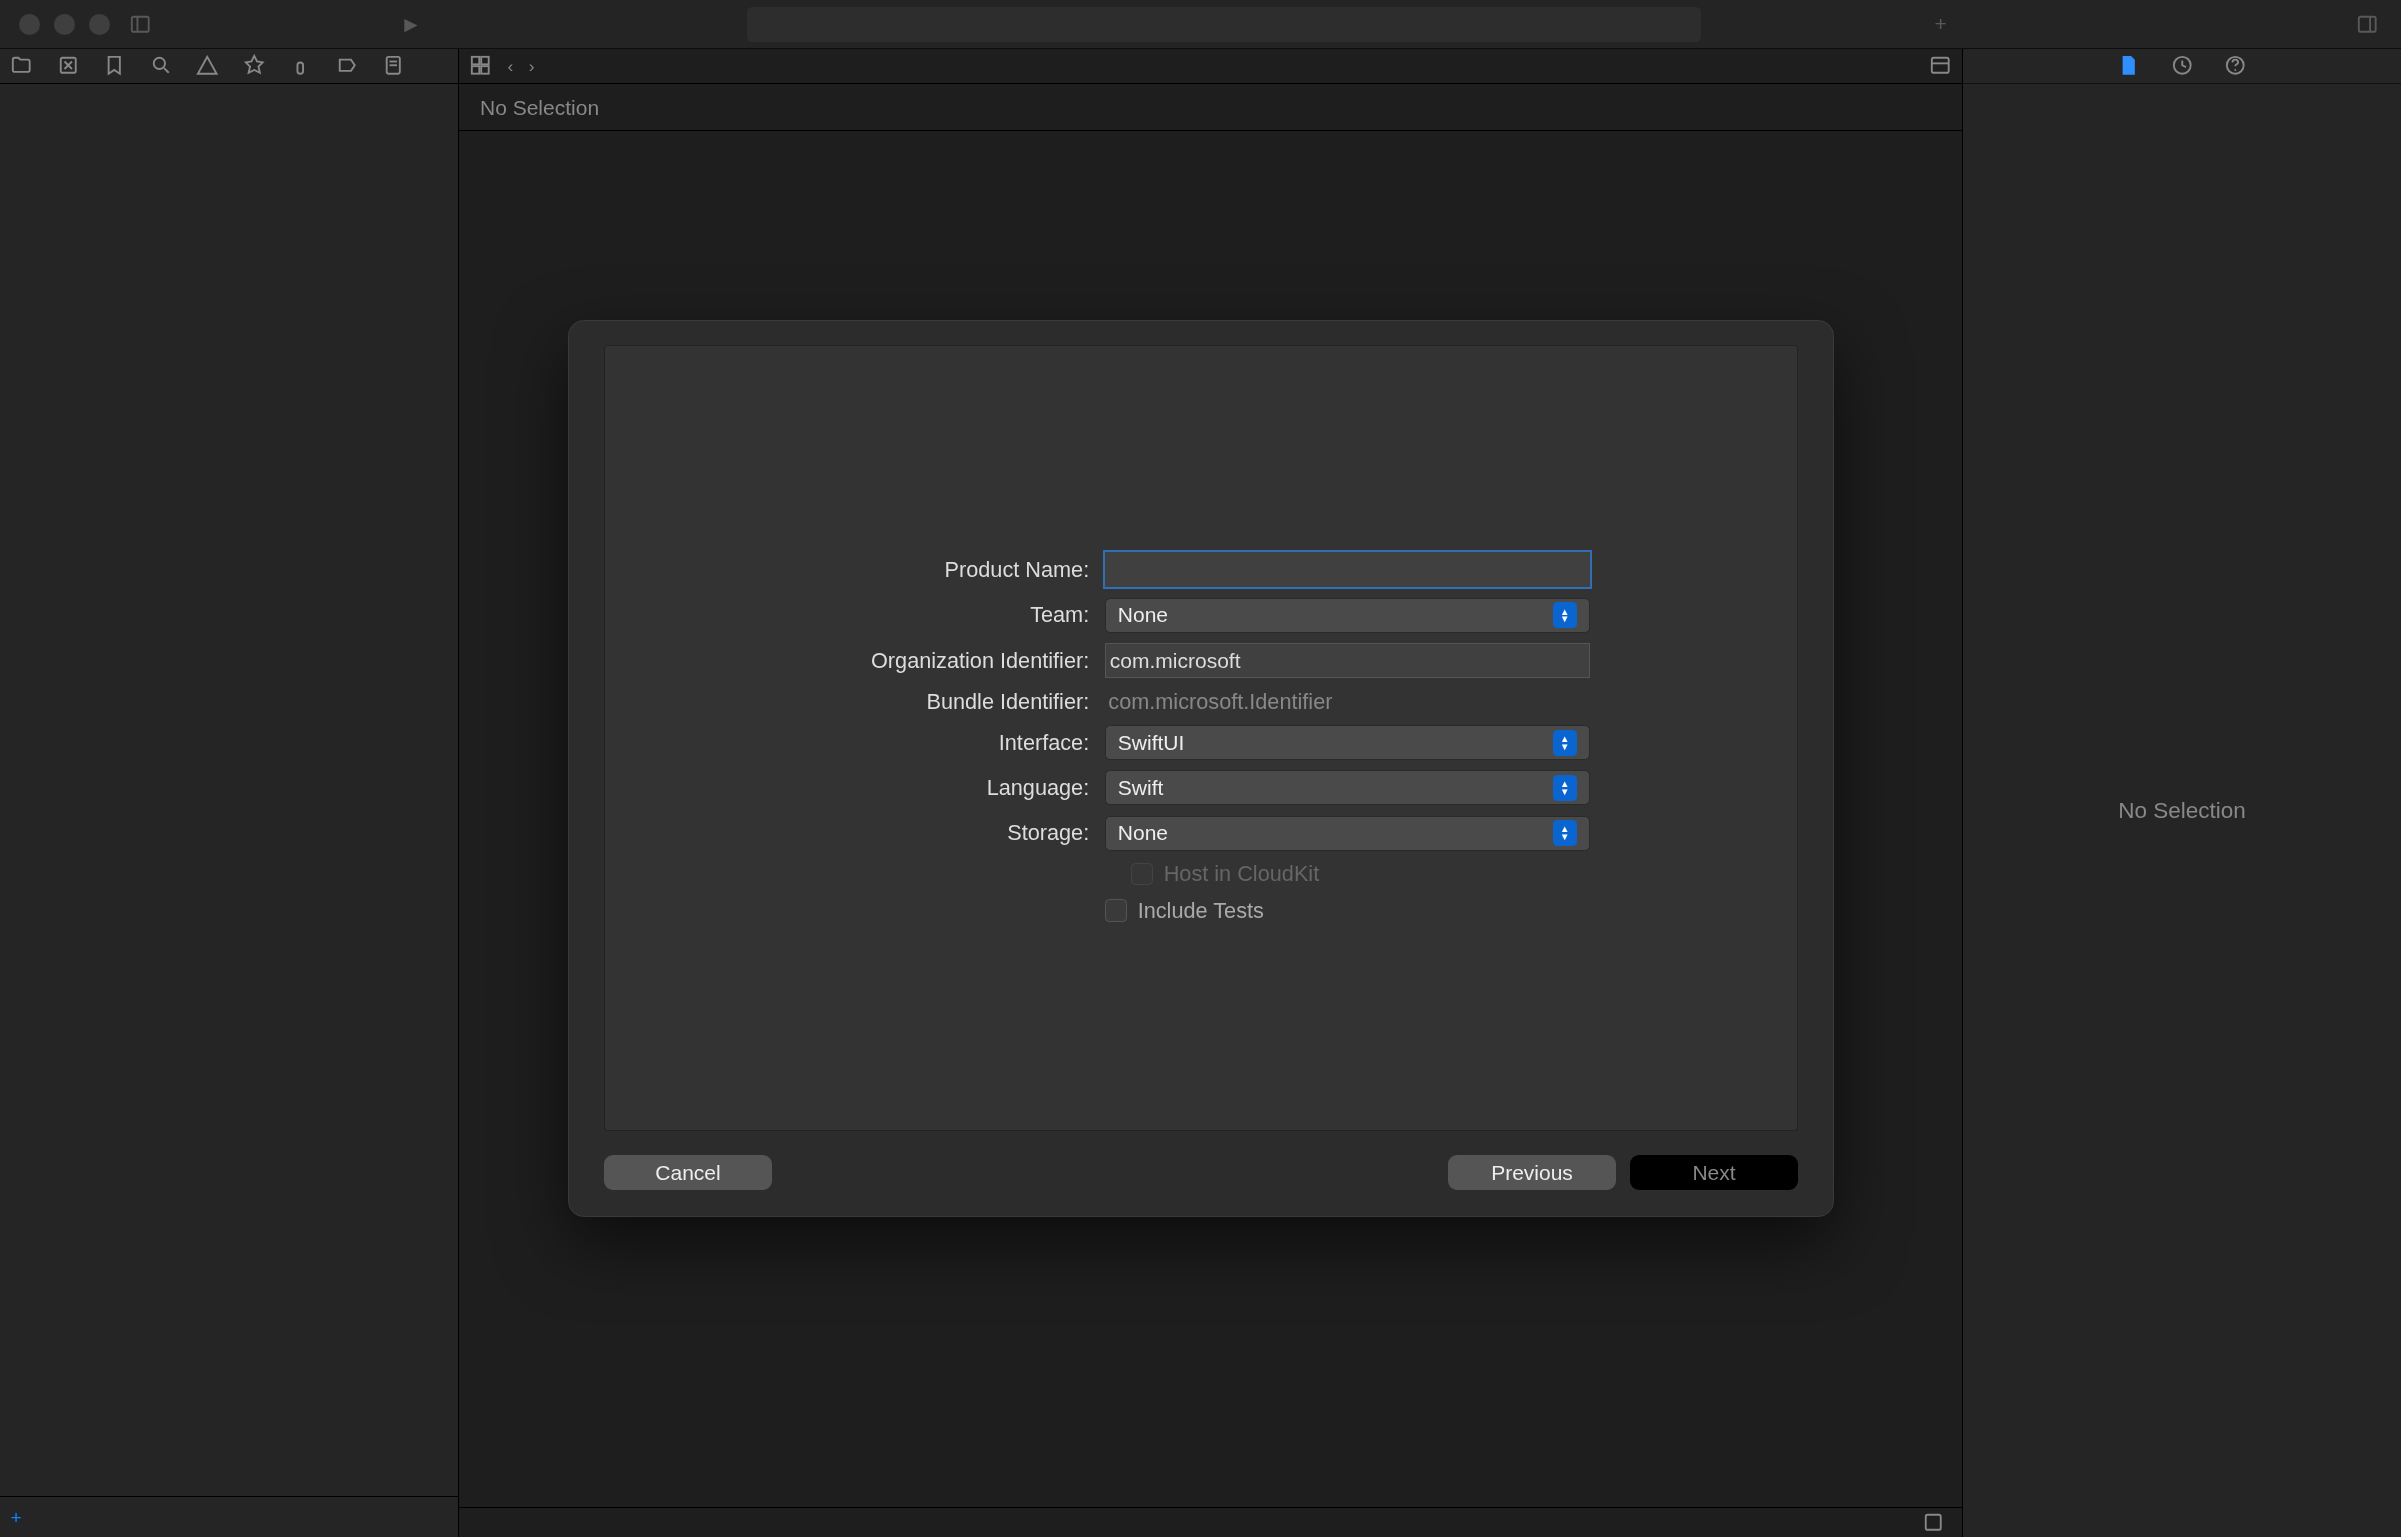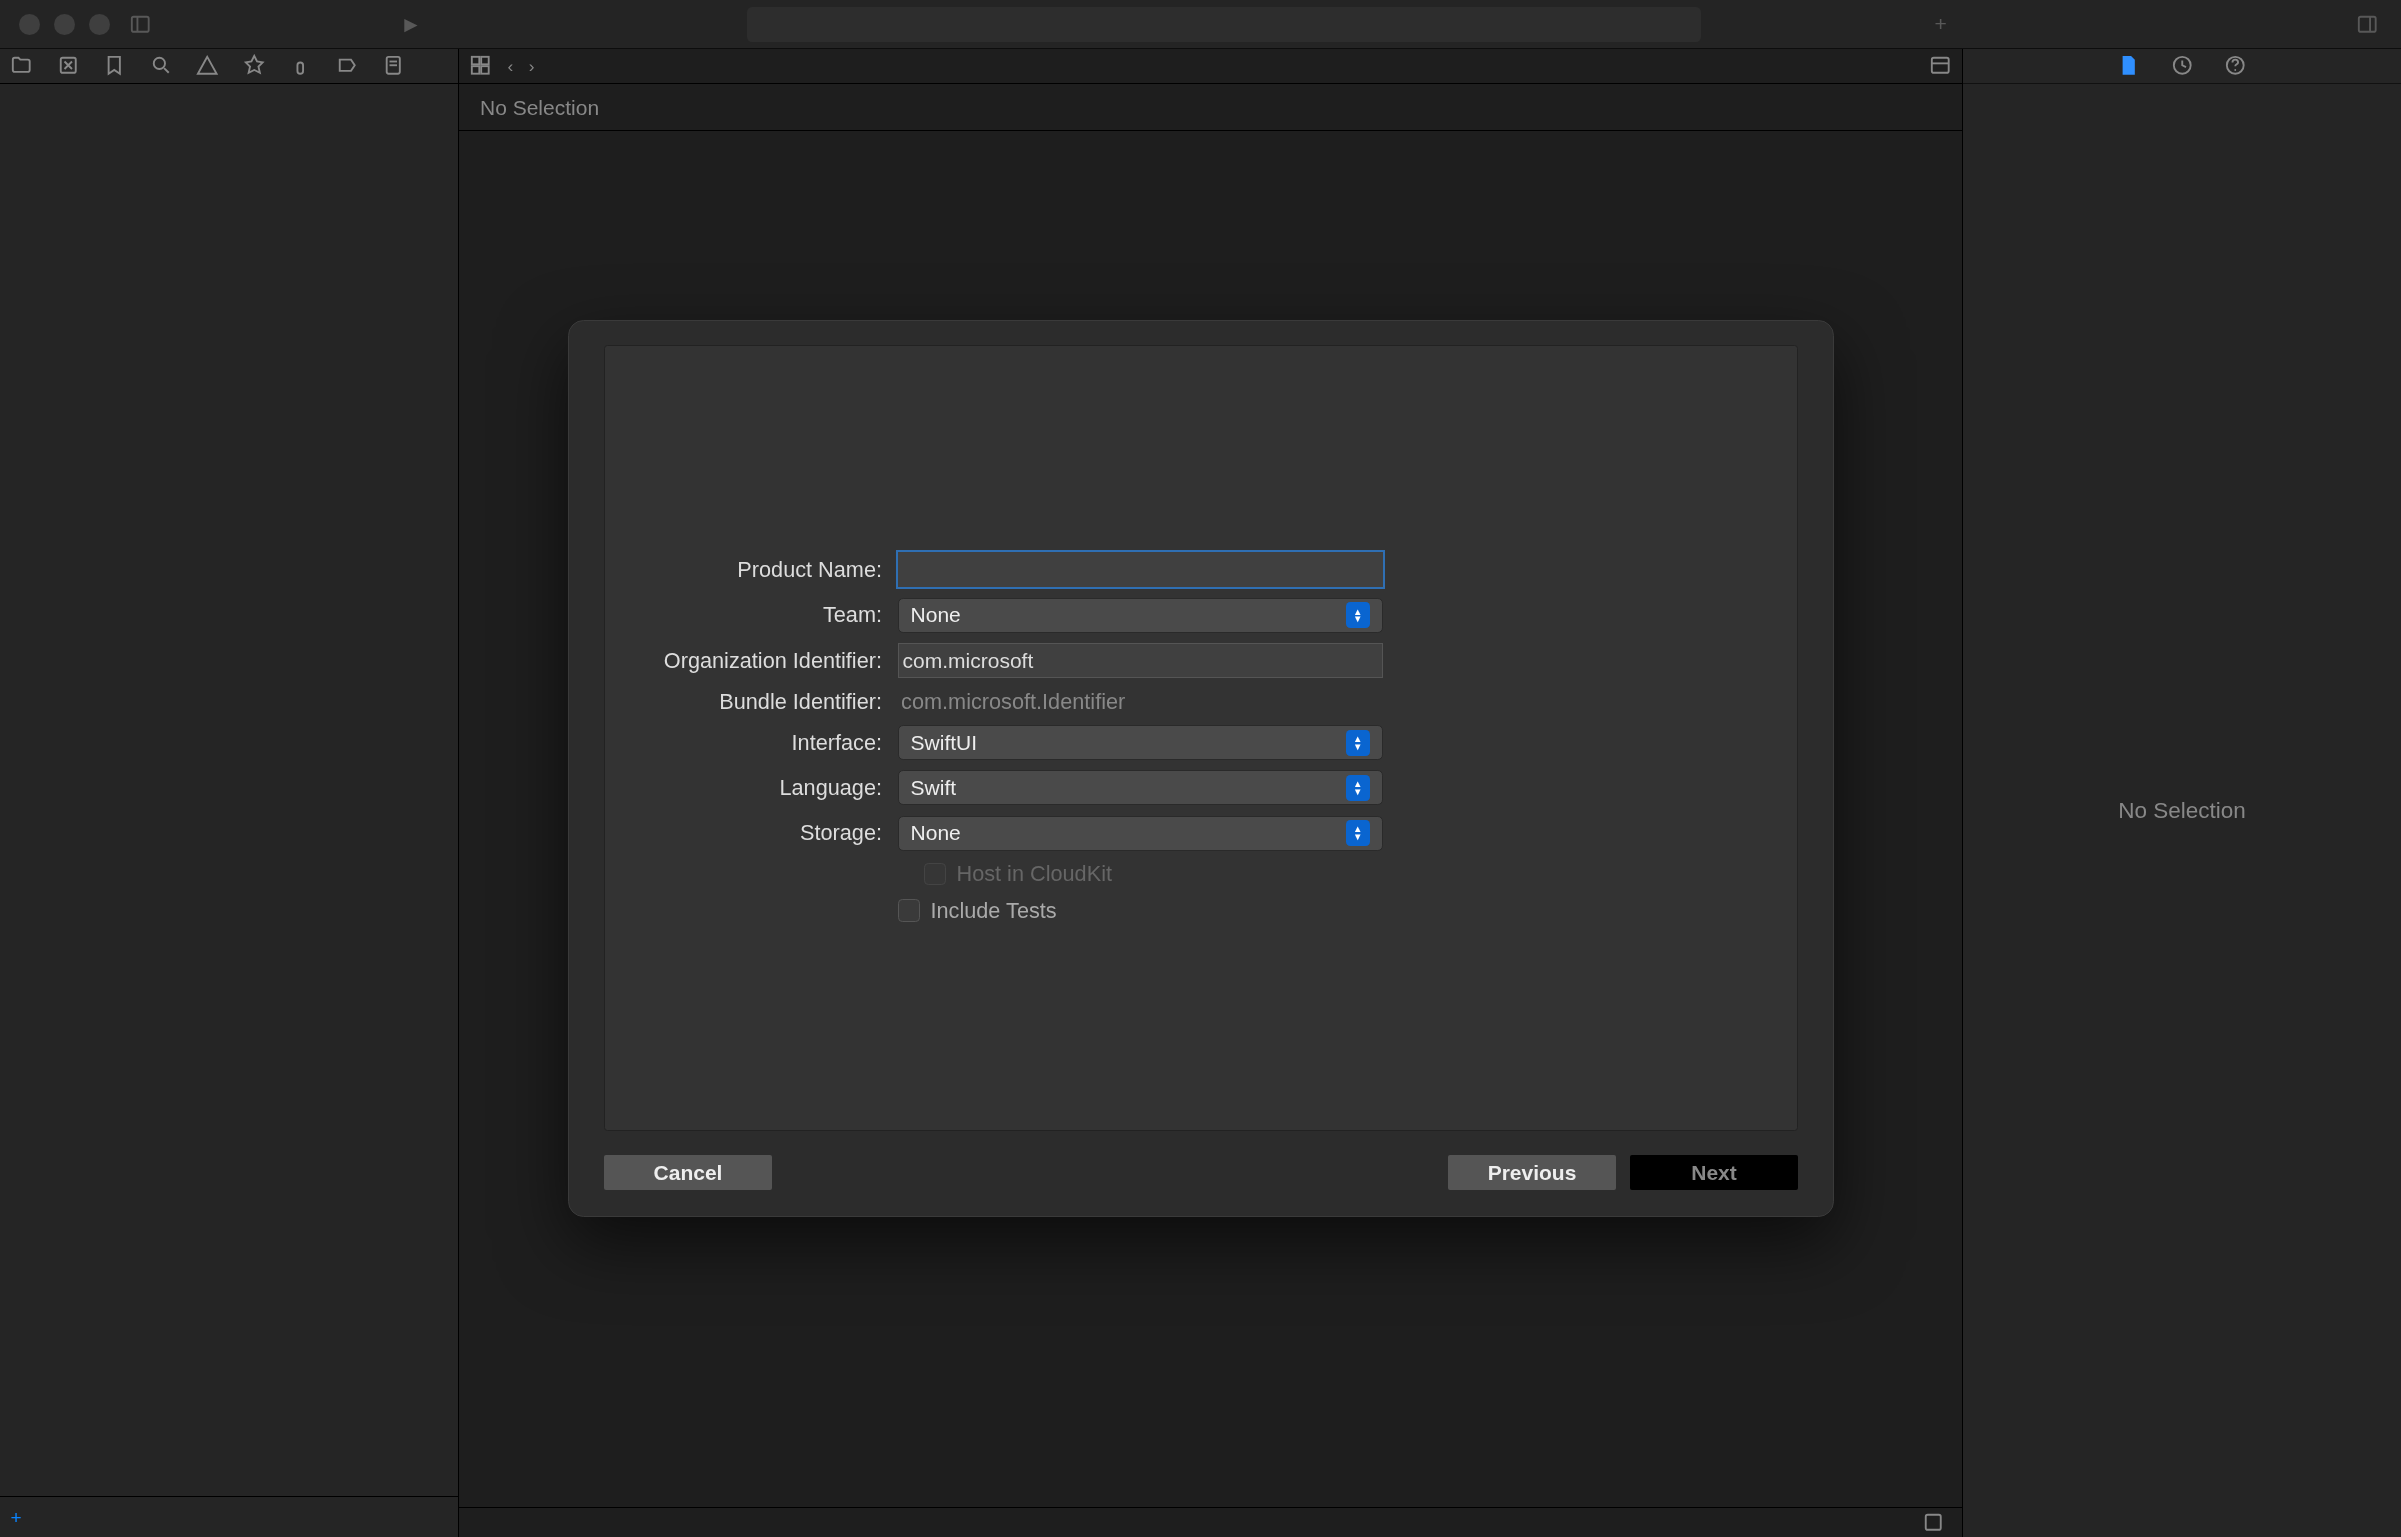--- a/index.html
+++ b/index.html
@@ -180,20 +180,21 @@
       color: #ddd;
       margin-bottom: 12px;
     }
     .modal-inner {
       flex: 1;
       background: #333;
       border: 0.9px solid #222;
       border-radius: 3.5px;
       display: flex;
       align-items: center;
+      justify-content: center;
     }
     .form {
       display: grid;
       grid-template-columns: 277px 485px;
       gap: 10.4px 15.6px;
       align-items: center;
     }
     .form-label {
       text-align: right;
       color: #ddd;
@@ -266,27 +267,26 @@
       display: flex;
       margin-top: 24px;
       gap: 14px;
     }
     .btn {
       height: 35px;
       min-width: 168px;
       background: #555;
       color: #eee;
       border: none;
-      border-radius: 2px;
+      border-radius: 9px;
       font-size: 21px;
       display: flex;
       align-items: center;
       justify-content: center;
       cursor: pointer;
-      font-weight: bold;
     }
     .btn.previous { margin-left: auto; }
     .btn.next {
       background: #000000;
       color: #888;
       cursor: default;
     }
     .btn.cancel { background: #555; }
 
     .icon-svg { width: 22.5px; height: 22.5px; }

